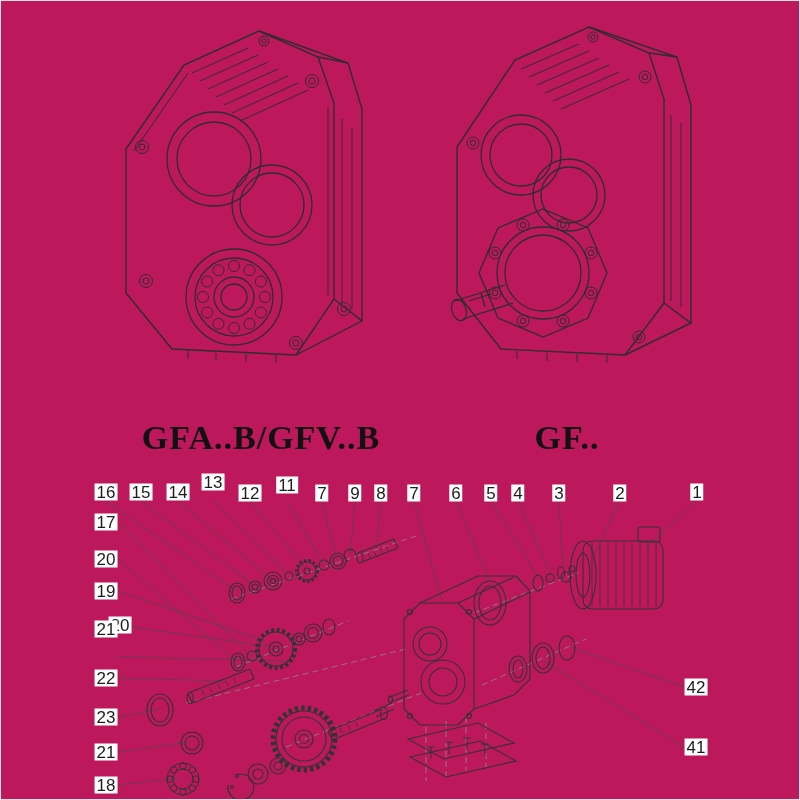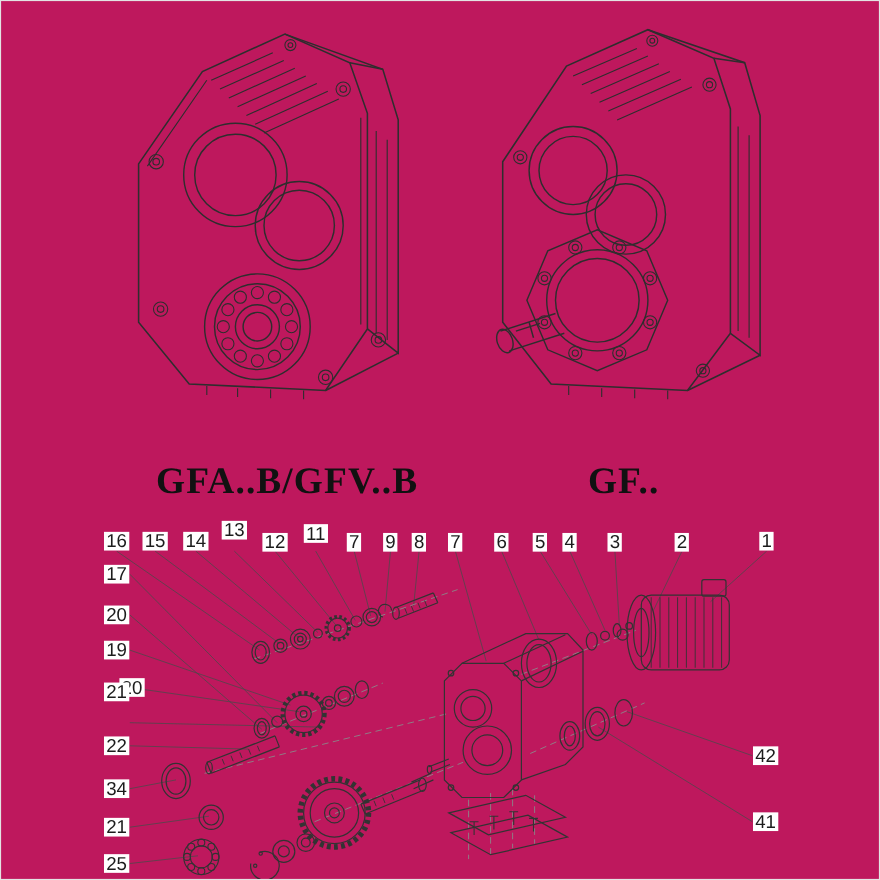--- a/index.html
+++ b/index.html
@@ -352,20 +352,20 @@
   <span class="callout" style="left:558px;top:492px">3</span>
   <span class="callout" style="left:619px;top:492px">2</span>
   <span class="callout" style="left:696px;top:491px">1</span>
 
   <span class="callout" style="left:105px;top:521px">17</span>
   <span class="callout" style="left:105px;top:558px">20</span>
   <span class="callout" style="left:105px;top:590px">19</span>
   <span class="callout" style="left:119px;top:624px">20</span>
   <span class="callout" style="left:105px;top:628px">21</span>
   <span class="callout" style="left:105px;top:677px">22</span>
-  <span class="callout" style="left:105px;top:716px">34</span>
+  <span class="callout" style="left:105px;top:716px">23</span>
   <span class="callout" style="left:105px;top:751px">21</span>
-  <span class="callout" style="left:105px;top:784px">25</span>
+  <span class="callout" style="left:105px;top:784px">18</span>
 
   <span class="callout" style="left:695px;top:686px">42</span>
   <span class="callout" style="left:695px;top:746px">41</span>
 
 </div>
 
 </body></html>

